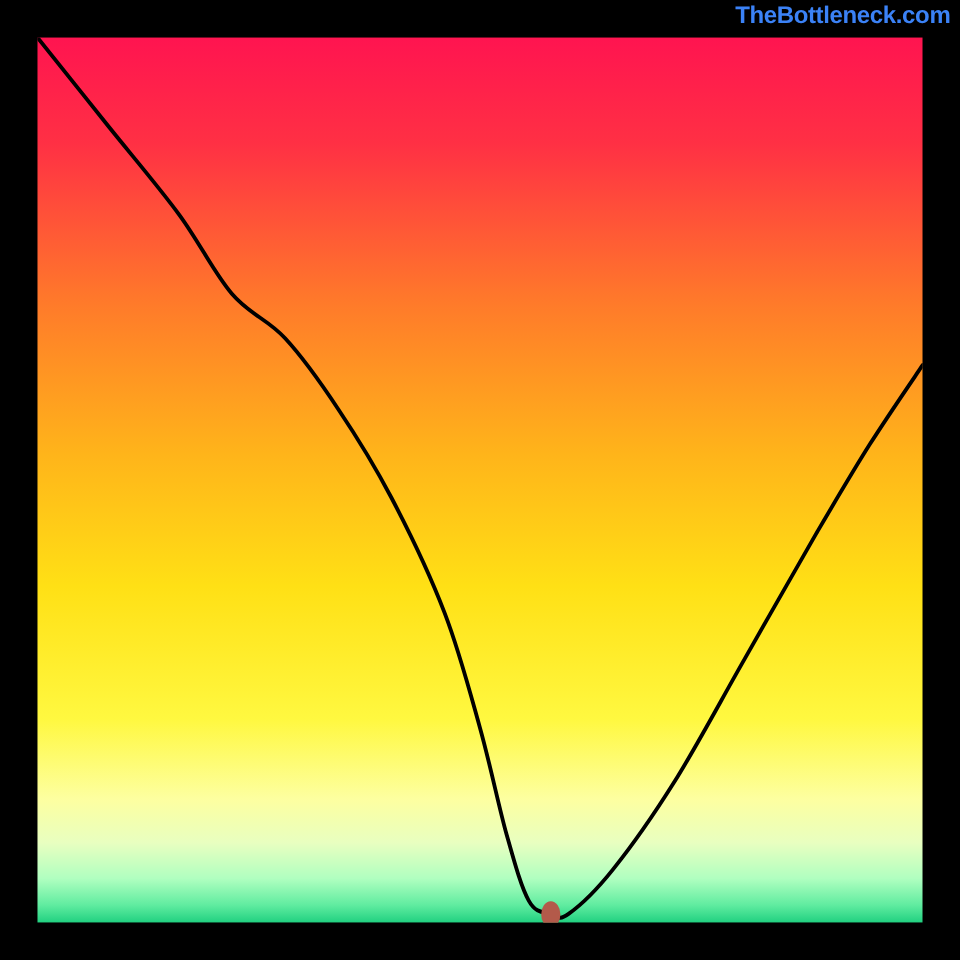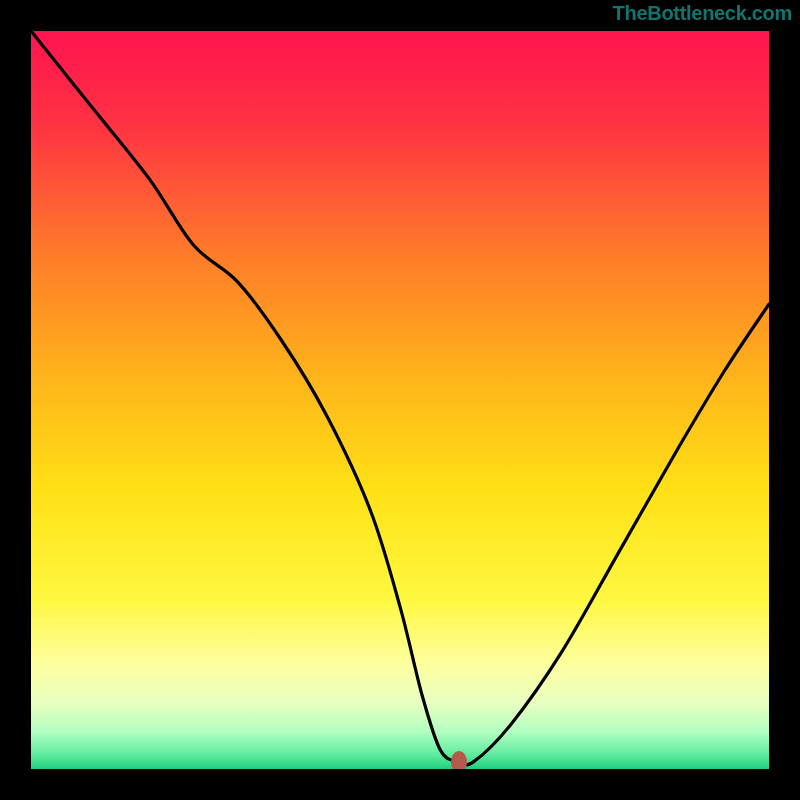--- a/index.html
+++ b/index.html
@@ -13,21 +13,21 @@
   }
   .container {
     position: relative;
     width: 800px;
     height: 800px;
   }
   .attribution {
     position: absolute;
     top: 2px;
     right: 8px;
-    color: #0f766e;
+    color: #3b82f6;
     font-size: 20px;
     font-weight: bold;
     letter-spacing: -0.3px;
     z-index: 10;
   }
   .plot-area {
     position: absolute;
     left: 31px;
     top: 31px;
     width: 738px;

